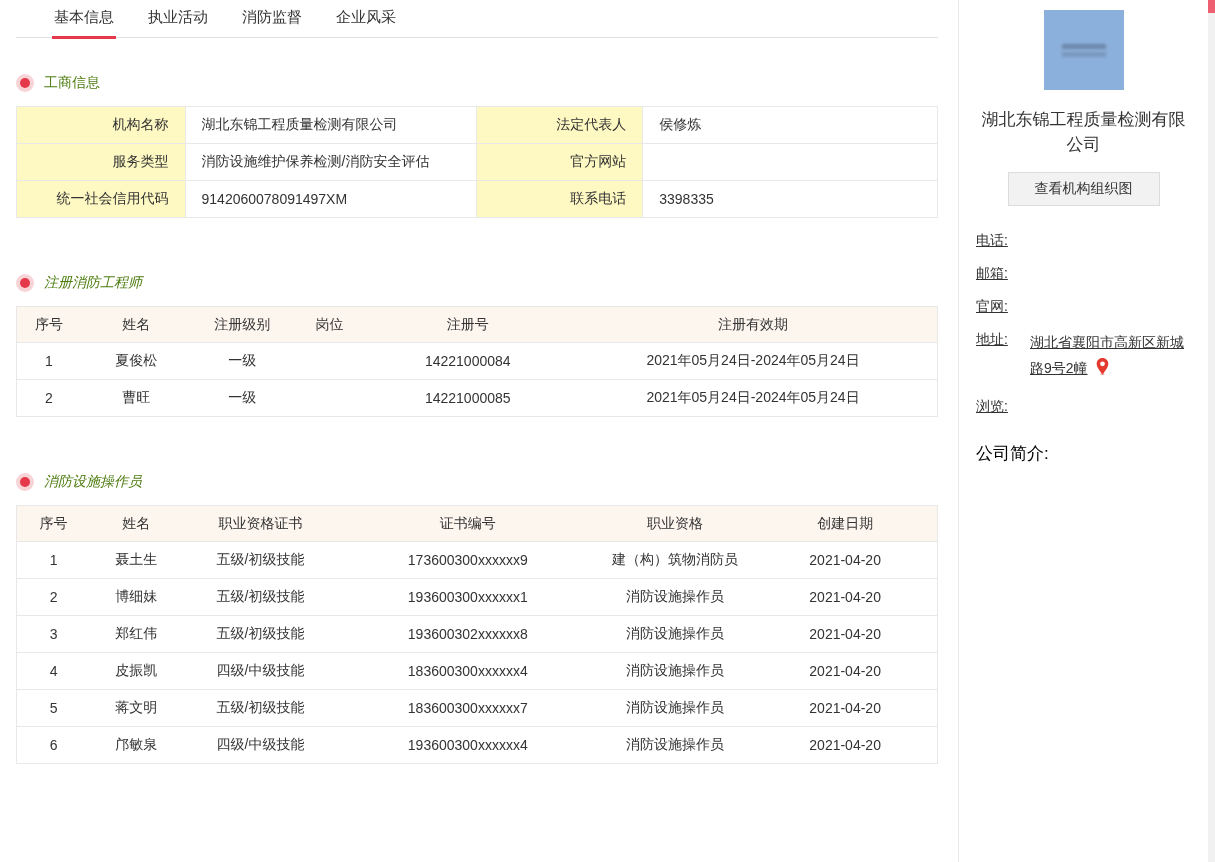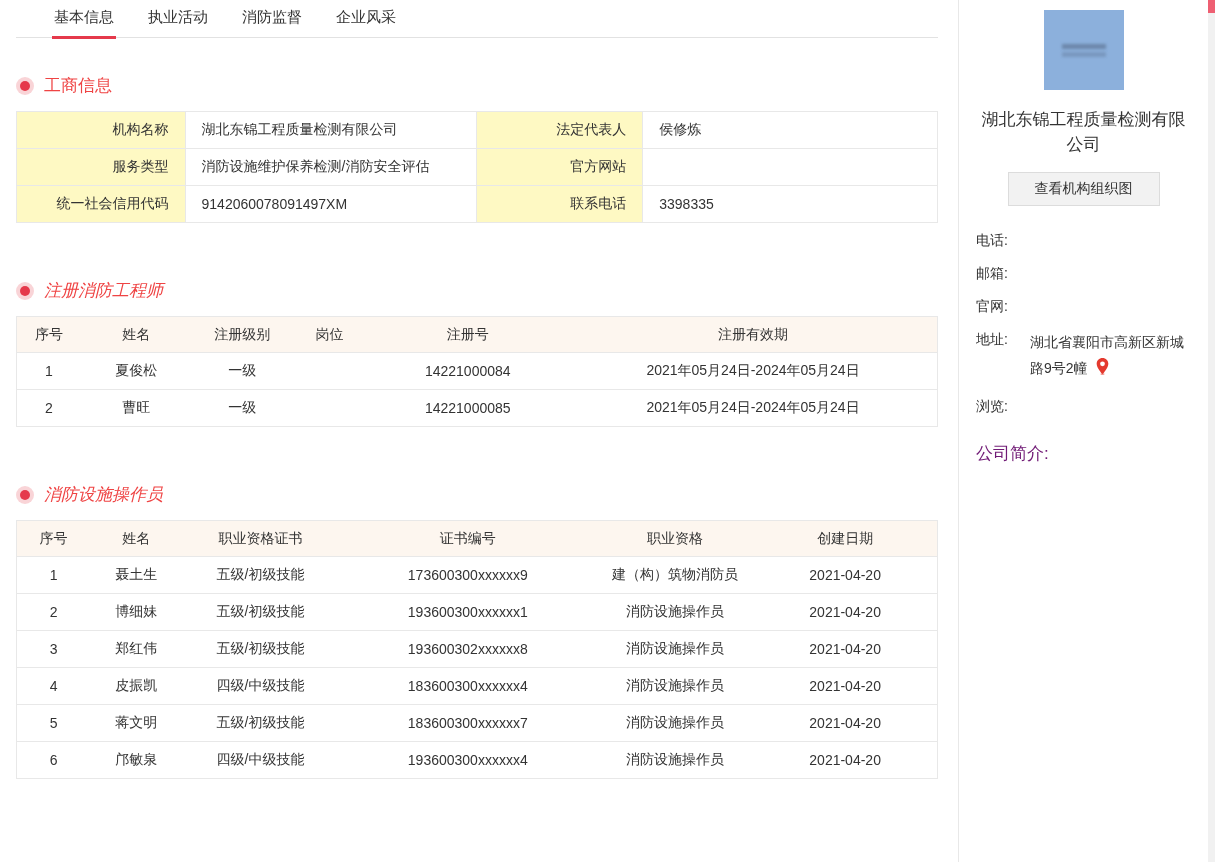--- a/index.html
+++ b/index.html
@@ -10,21 +10,21 @@
   
   .main { position:absolute; left:16px; top:0; width:922px; }
 
   .tabs { display:flex; column-gap:30px; padding:8px 0 0 36px; border-bottom:1px solid #e2e2e2; }
   .tab { font-size:15px; color:#333; padding:0 2px 9px 2px; cursor:pointer; border-bottom:3px solid transparent; margin-bottom:-2px; }
   .tab.active { border-bottom-color:#e5394b; }
 
   .section-heading { display:flex; align-items:center; margin-top:36px; }
   .section-heading.gap-lg { margin-top:56px;font-style:italic; }
   .bullet { width:10px; height:10px; border-radius:50%; background:#e5394b; box-shadow:0 0 0 4px rgba(229,57,75,0.22); margin:0 4px; }
-  .section-title { font-size:17px; color:#ef4444; margin-left:10px; }
+  .section-title { font-size:14px; color:#4d7c0f; margin-left:10px; }
 
   table { width:100%; border-collapse:collapse; table-layout:fixed; margin-top:14px; font-size:14px; color:#333; }
   table, .grid td { border:1px solid #e8e8e8; }
   .grid td { height:37px; padding:0 16px; }
   .grid td.lbl { background:#fef9c3; text-align:right; }
   .grid td.val { text-align:left; background:#fff; }
 
   .list { border:1px solid #e8e8e8; }
   .list th { background:#fdf6ef; font-weight:normal; height:36px; text-align:center; font-size:14px; color:#333; }
   .list td { height:37px; text-align:center; border-top:1px solid #e8e8e8; }
@@ -33,25 +33,25 @@
 
   
   .sidebar { position:absolute; left:958px; top:0; width:250px; height:862px; border-left:1px solid #e8e8e8; padding:10px 17px 0 17px; }
   .logo { width:80px; height:80px; background:#8cb0dc; margin:0 auto; position:relative; }
   .logo .smudge { position:absolute; left:18px; right:18px; height:5px; background:rgba(50,60,80,0.35); filter:blur(1.5px); }
   .logo .smudge.s1 { top:34px; }
   .logo .smudge.s2 { top:42px; opacity:.6; }
   .company-name { margin-top:18px; font-size:17px; line-height:1.45; text-align:center; color:#333; }
   .org-btn { display:block; margin:15px auto 0 auto; padding:7px 26px; background:#f2f2f2; border:1px solid #dcdcdc; font-size:14px; color:#333; cursor:pointer; font-family:inherit; }
   .fields { margin-top:24px; font-size:14px; }
-  .field { display:flex; margin-bottom:13px; line-height:20px; }
+  .field { display:flex; margin-bottom:13px; line-height:20px;text-decoration:underline; }
   .field .f-label { width:46px; flex:0 0 auto; }
   .field .f-value { flex:1; margin-left:8px; line-height:26px; }
   .field .f-value .pin { margin-left:8px; }
-  .intro-label { font-size:17px; margin-top:26px; color:#701a75; }
+  .intro-label { font-size:17px; margin-top:26px; color:#000000; }
 
   
   .scrollbar { position:absolute; right:0; top:0; width:7px; height:862px; background:#f1f1f1; }
   .scroll-thumb { position:absolute; top:0; left:0; width:7px; height:13px; background:#ee5f72; cursor:pointer; }
 </style>
 </head>
 <body>
 
 <div class="page">
 

